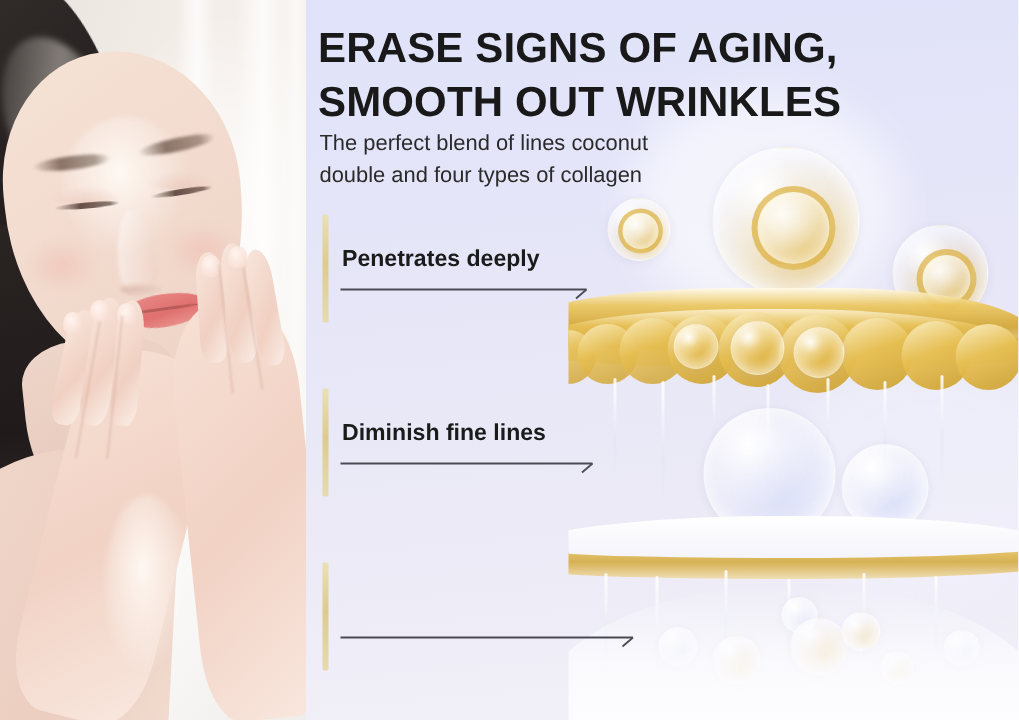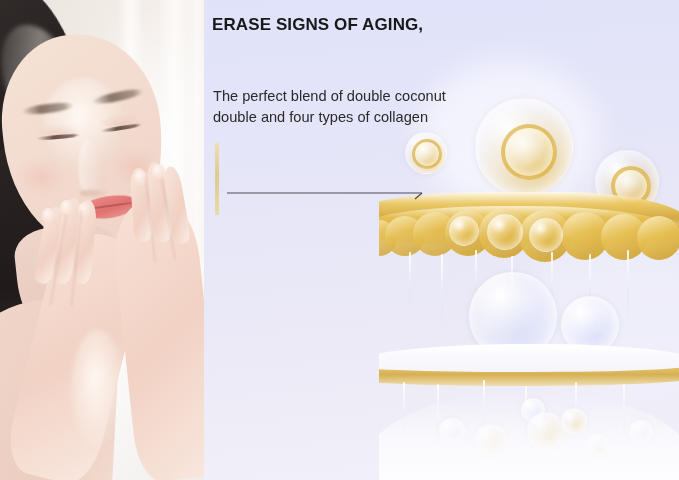--- a/index.html
+++ b/index.html
@@ -286,21 +286,21 @@
     position: absolute;
     border-radius: 50%;
     filter: blur(14px);
   }
 
   
   .headline {
     position: absolute;
     left: 212px; top: 14px;
     width: 420px;
-    font-size: 17px;
+    font-size: 28px;
     font-weight: bold;
     line-height: 1.27;
     letter-spacing: 0.1px;
     color: #191919;
   }
   .subhead {
     position: absolute;
     left: 213px; top: 86px;
     width: 300px;
     font-size: 14.6px;
@@ -453,30 +453,51 @@
     <div class="bubble" style="left:148px;top:412px;width:36px;height:36px;"></div>
     <div class="bubble" style="left:182px;top:408px;width:24px;height:24px;"></div>
     <div class="bubble" style="left:208px;top:434px;width:20px;height:20px;"></div>
     <div class="bubble pale" style="left:250px;top:420px;width:22px;height:22px;"></div>
 
     <div class="milk-bottom"></div>
   </div>
 
   <div class="headline">
     <div>ERASE SIGNS OF AGING,</div>
+    <div>SMOOTH OUT WRINKLES</div>
   </div>
 
   <div class="subhead">
-    <div>The perfect blend of double coconut</div>
+    <div>The perfect blend of lines coconut</div>
     <div>double and four types of collagen</div>
   </div>
 
   <div class="features">
 
-
+    <div class="feature">
+      <div class="feature-bar"></div>
+      <div class="feature-label">Penetrates deeply</div>
+      <div class="feature-arrow">
+        <svg width="170" height="10" viewBox="0 0 170 10">
+          <line x1="0" y1="3" x2="164" y2="3" stroke="#4a4a55" stroke-width="1.2"></line>
+          <line x1="164" y1="3" x2="157" y2="9" stroke="#4a4a55" stroke-width="1.2"></line>
+        </svg>
+      </div>
+    </div>
+
+    <div class="feature">
+      <div class="feature-bar"></div>
+      <div class="feature-label">Diminish fine lines</div>
+      <div class="feature-arrow">
+        <svg width="174" height="10" viewBox="0 0 174 10">
+          <line x1="0" y1="3" x2="168" y2="3" stroke="#4a4a55" stroke-width="1.2"></line>
+          <line x1="168" y1="3" x2="161" y2="9" stroke="#4a4a55" stroke-width="1.2"></line>
+        </svg>
+      </div>
+    </div>
 
     <div class="feature">
       <div class="feature-bar"></div>
       <div class="feature-arrow">
         <svg width="202" height="10" viewBox="0 0 202 10">
           <line x1="0" y1="3" x2="195" y2="3" stroke="#4a4a55" stroke-width="1.2"></line>
           <line x1="195" y1="3" x2="188" y2="9" stroke="#4a4a55" stroke-width="1.2"></line>
         </svg>
       </div>
     </div>

